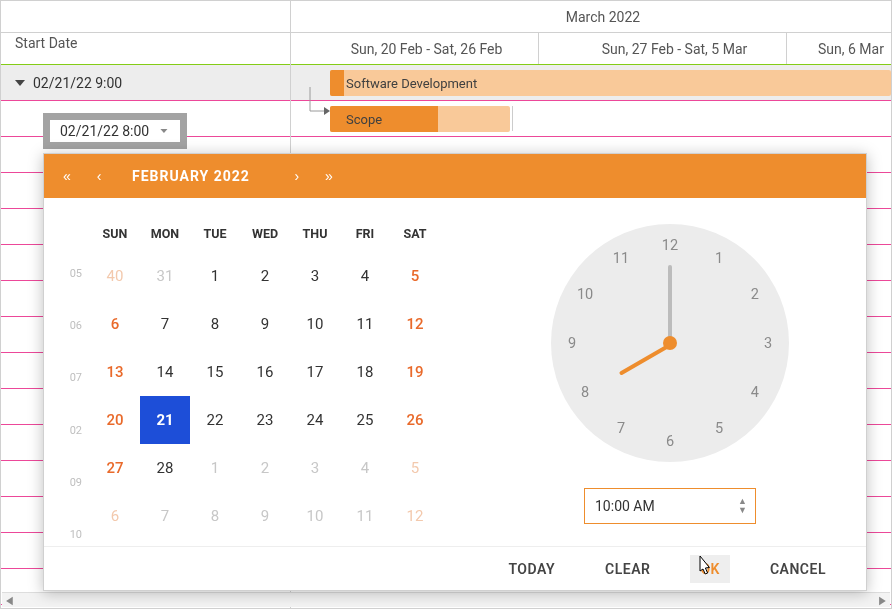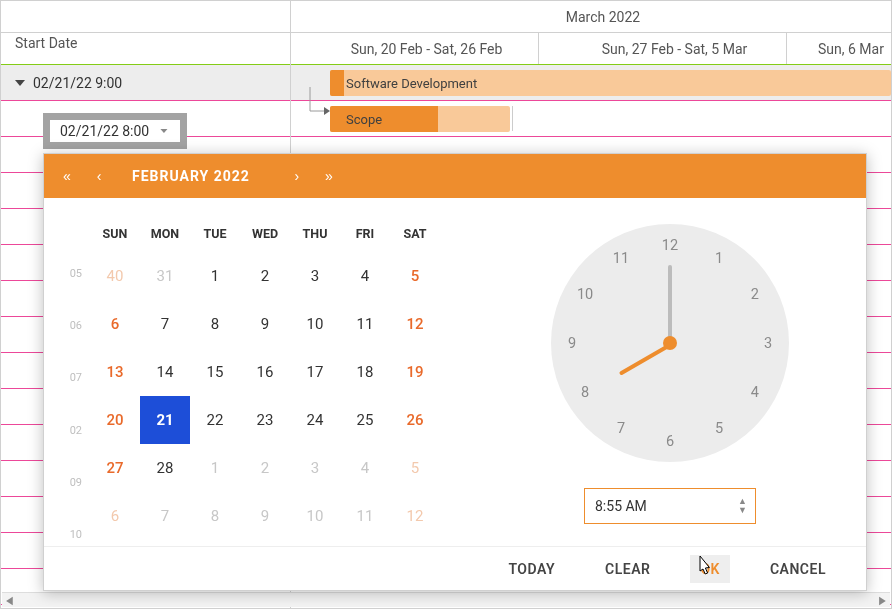--- a/index.html
+++ b/index.html
@@ -314,21 +314,21 @@
           <div class="clock-num" style="left: 203.87px; top: 168px;">4</div>
           <div class="clock-num" style="left: 168px; top: 203.87px;">5</div>
           <div class="clock-num" style="left: 119px; top: 217px;">6</div>
           <div class="clock-num" style="left: 70px; top: 203.87px;">7</div>
           <div class="clock-num" style="left: 34.1295px; top: 168px;">8</div>
           <div class="clock-num" style="left: 21px; top: 119px;">9</div>
           <div class="clock-num" style="left: 34.1295px; top: 70px;">10</div>
           <div class="clock-num" style="left: 70px; top: 34.1295px;">11</div>
         </div>
       <div class="time-field">
-        <span>8:55 AM</span>
+        <span>10:00 AM</span>
         <div class="time-spin">
           <span>▲</span>
           <span>▼</span>
         </div>
       </div>
     </div>
   </div>
 
   <div class="popup-ftr">
     <div class="ftr-btn">TODAY</div>

